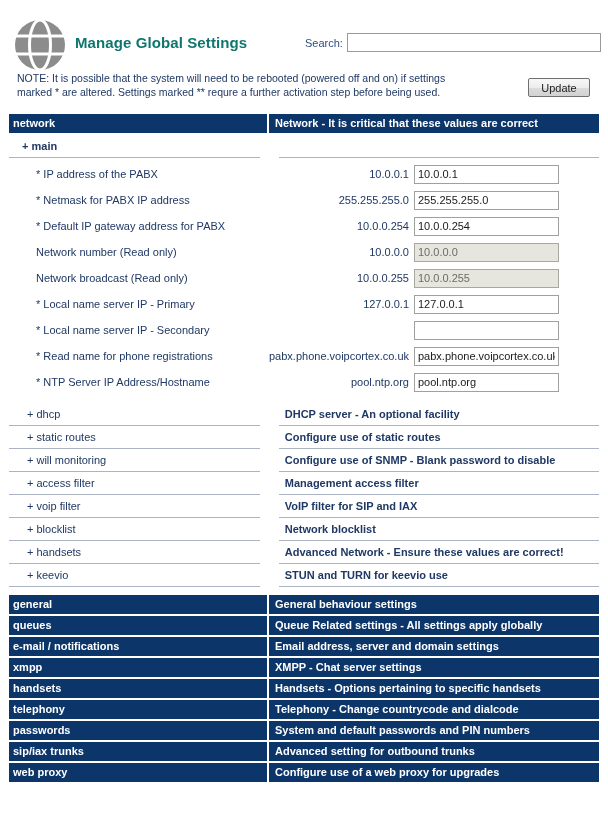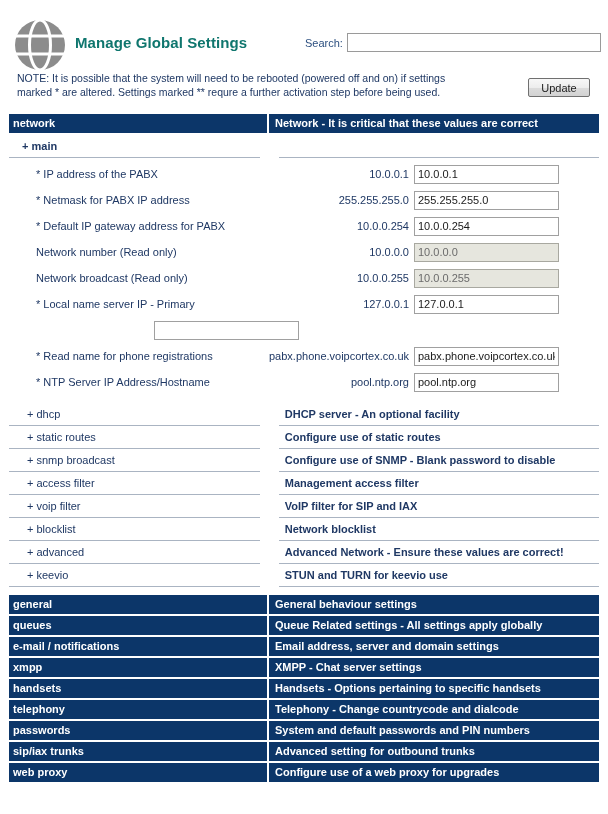--- a/index.html
+++ b/index.html
@@ -263,20 +263,21 @@
         <div class="field-label">Network broadcast (Read only)</div>
         <div class="field-value">10.0.0.255</div>
         <input type="text" class="field-input readonly" readonly="" value="10.0.0.255" style="">
       </div>
       <div class="field-row">
         <div class="field-label">* Local name server IP - Primary</div>
         <div class="field-value">127.0.0.1</div>
         <input type="text" class="field-input" value="127.0.0.1" style="">
       </div>
       <div class="field-row">
+        <div class="field-label">* Local name server IP - Secondary</div>
         <div class="field-value"></div>
         <input type="text" class="field-input" style="">
       </div>
       <div class="field-row">
         <div class="field-label">* Read name for phone registrations</div>
         <div class="field-value">pabx.phone.voipcortex.co.uk</div>
         <input type="text" class="field-input" value="pabx.phone.voipcortex.co.uk" style="">
       </div>
       <div class="field-row">
         <div class="field-label">* NTP Server IP Address/Hostname</div>
@@ -290,37 +291,37 @@
   <div id="subsection-list">
       <div class="row sec-row">
         <div class="sec-left">+ dhcp</div>
         <div class="sec-right">DHCP server - An optional facility</div>
       </div>
       <div class="row sec-row">
         <div class="sec-left">+ static routes</div>
         <div class="sec-right">Configure use of static routes</div>
       </div>
       <div class="row sec-row">
-        <div class="sec-left">+ snmp broadcast</div>
+        <div class="sec-left">+ will monitoring</div>
         <div class="sec-right">Configure use of SNMP - Blank password to disable</div>
       </div>
       <div class="row sec-row">
         <div class="sec-left">+ access filter</div>
         <div class="sec-right">Management access filter</div>
       </div>
       <div class="row sec-row">
         <div class="sec-left">+ voip filter</div>
         <div class="sec-right">VoIP filter for SIP and IAX</div>
       </div>
       <div class="row sec-row">
         <div class="sec-left">+ blocklist</div>
         <div class="sec-right">Network blocklist</div>
       </div>
       <div class="row sec-row">
-        <div class="sec-left">+ advanced</div>
+        <div class="sec-left">+ handsets</div>
         <div class="sec-right">Advanced Network - Ensure these values are correct!</div>
       </div>
       <div class="row sec-row">
         <div class="sec-left">+ keevio</div>
         <div class="sec-right">STUN and TURN for keevio use</div>
       </div>
     </div>
 
   <div class="spacer-8"></div>
 

